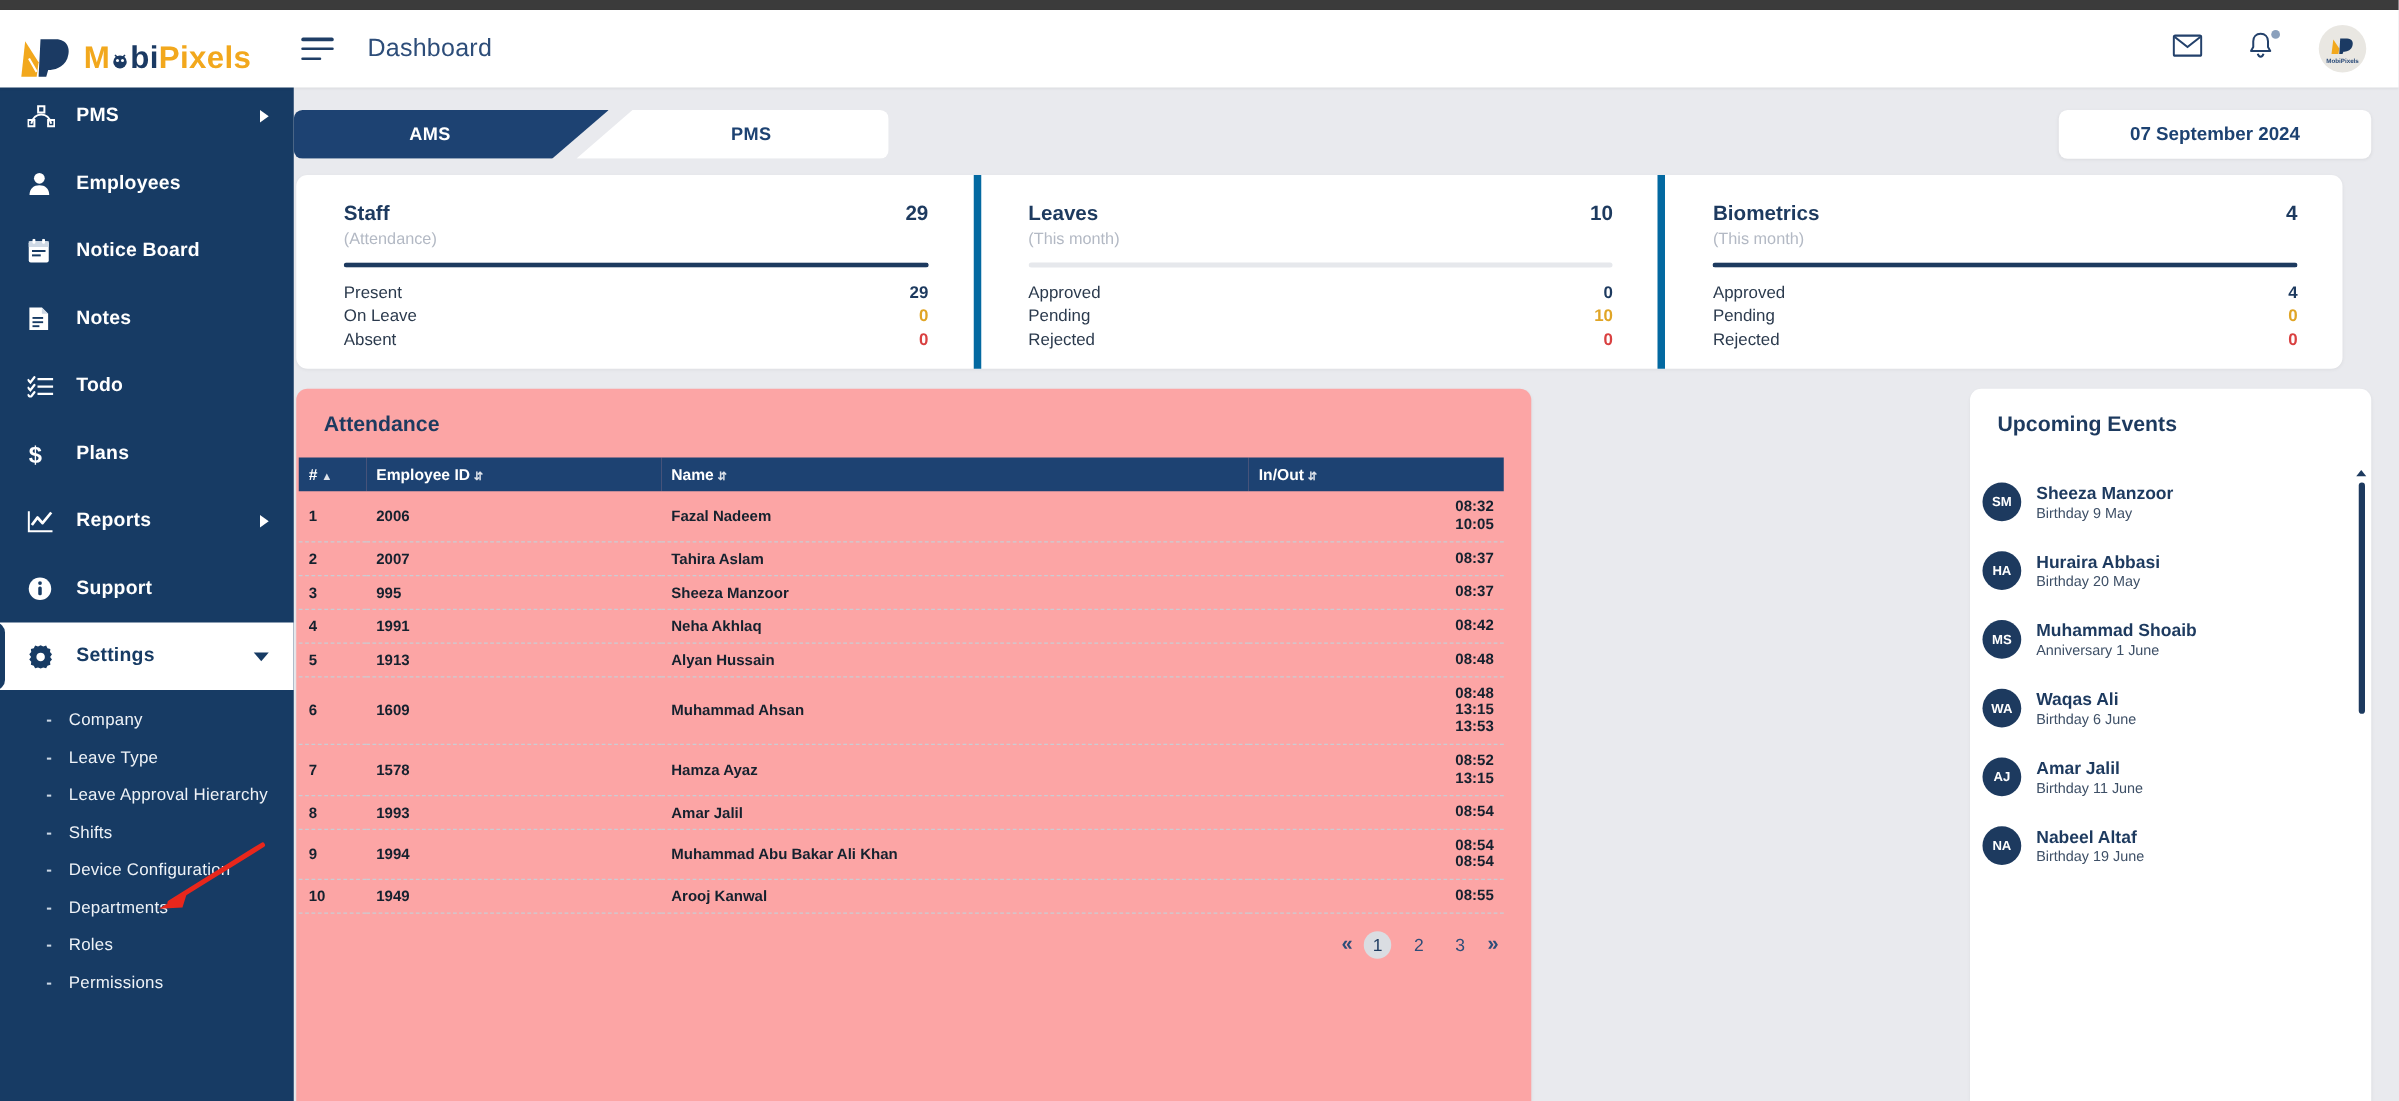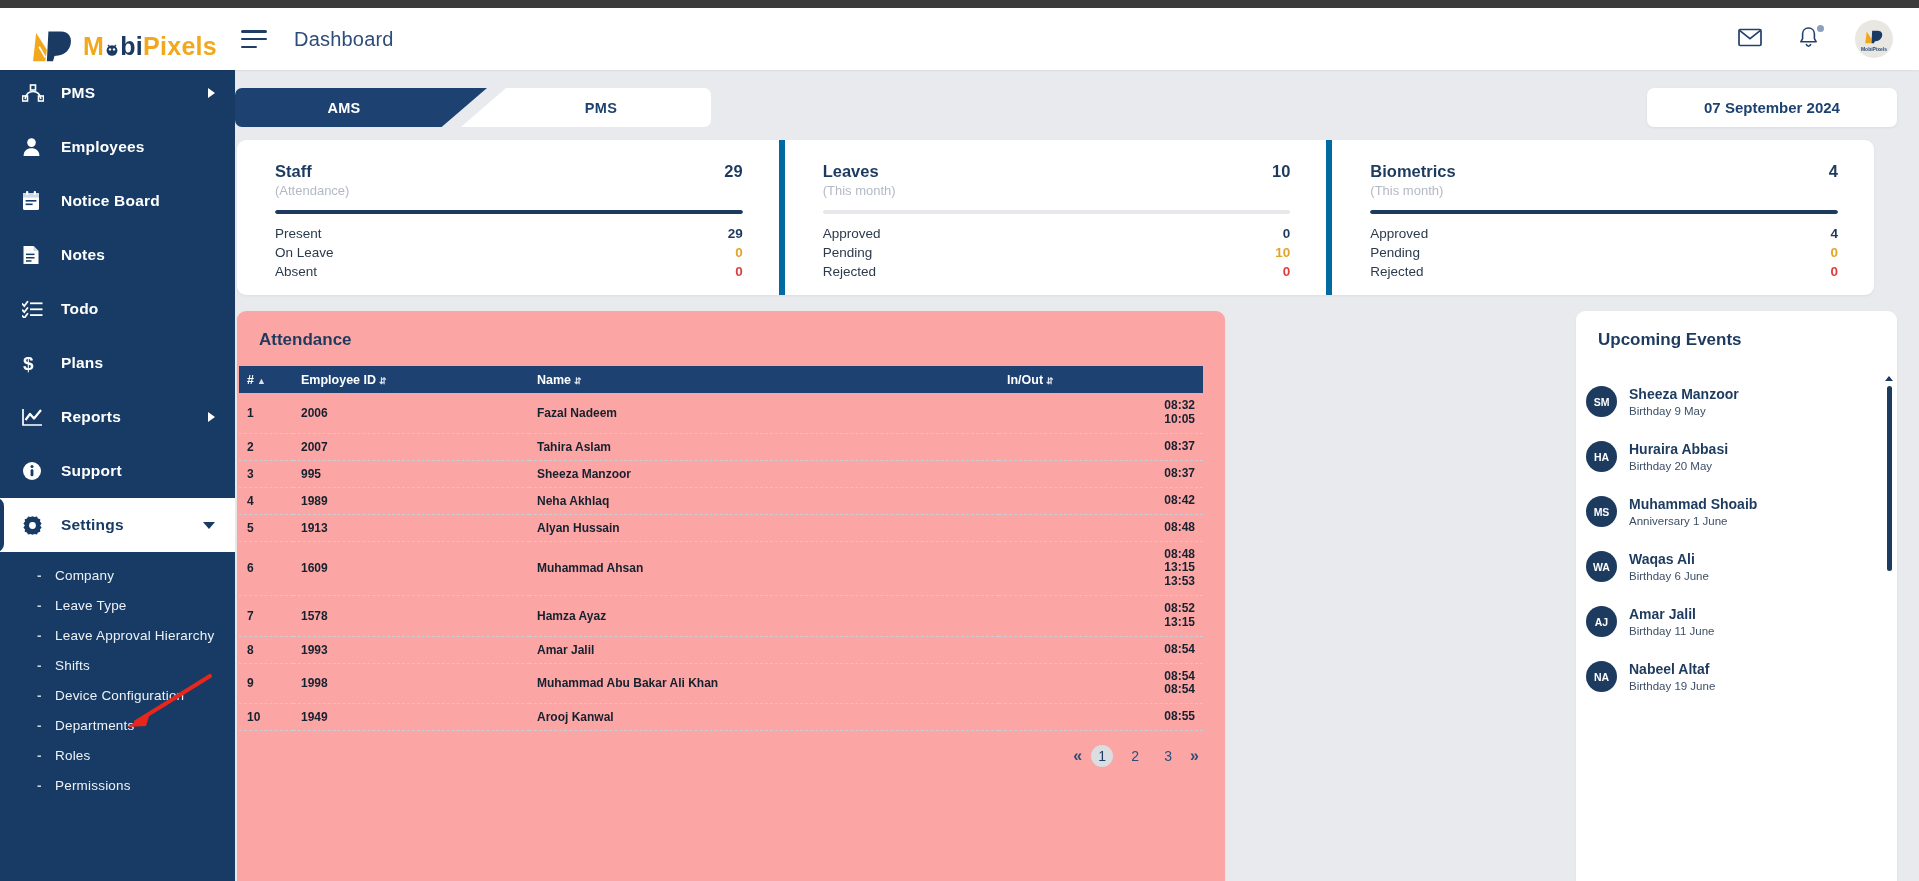--- a/index.html
+++ b/index.html
@@ -20,21 +20,21 @@
   
   .topbar {
     position: absolute; top: 8px; left: 0; width: 1919px; height: 62px;
     background: #ffffff;
     display: flex; align-items: center;
     box-shadow: 0 1px 2px rgba(0,0,0,.06);
     z-index: 40;
   }
   .brand {
     width: 235px; display: flex; align-items: center; gap: 7px;
-    padding-left: 30px; flex: 0 0 auto; margin-top: 14px;
+    padding-left: 14px; flex: 0 0 auto; margin-top: 14px;
   }
   .brand-logo { width: 46px; height: 40px; flex: 0 0 auto; }
   .brand-text {
     font-size: 25px; font-weight: bold; letter-spacing: .3px;
     color: #f2a81d;
   }
   .brand-text .b-blue { color: #1b3a63; }
   .hamburger {
     width: 26px; height: 18px; margin-left: 6px; cursor: pointer;
     display: flex; flex-direction: column; justify-content: space-between;
@@ -597,21 +597,21 @@
           <tr>
             <td class="c-num">3</td>
             <td class="c-eid">995</td>
             <td class="c-name">Sheeza Manzoor</td>
             <td class="c-io">
               <div class="io-line">08:37</div>
             </td>
           </tr>
           <tr>
             <td class="c-num">4</td>
-            <td class="c-eid">1989</td>
+            <td class="c-eid">1991</td>
             <td class="c-name">Neha Akhlaq</td>
             <td class="c-io">
               <div class="io-line">08:42</div>
             </td>
           </tr>
           <tr>
             <td class="c-num">5</td>
             <td class="c-eid">1913</td>
             <td class="c-name">Alyan Hussain</td>
             <td class="c-io">
@@ -640,21 +640,21 @@
           <tr>
             <td class="c-num">8</td>
             <td class="c-eid">1993</td>
             <td class="c-name">Amar Jalil</td>
             <td class="c-io">
               <div class="io-line">08:54</div>
             </td>
           </tr>
           <tr>
             <td class="c-num">9</td>
-            <td class="c-eid">1998</td>
+            <td class="c-eid">1994</td>
             <td class="c-name">Muhammad Abu Bakar Ali Khan</td>
             <td class="c-io">
               <div class="io-line">08:54</div>
               <div class="io-line">08:54</div>
             </td>
           </tr>
           <tr>
             <td class="c-num">10</td>
             <td class="c-eid">1949</td>
             <td class="c-name">Arooj Kanwal</td>

